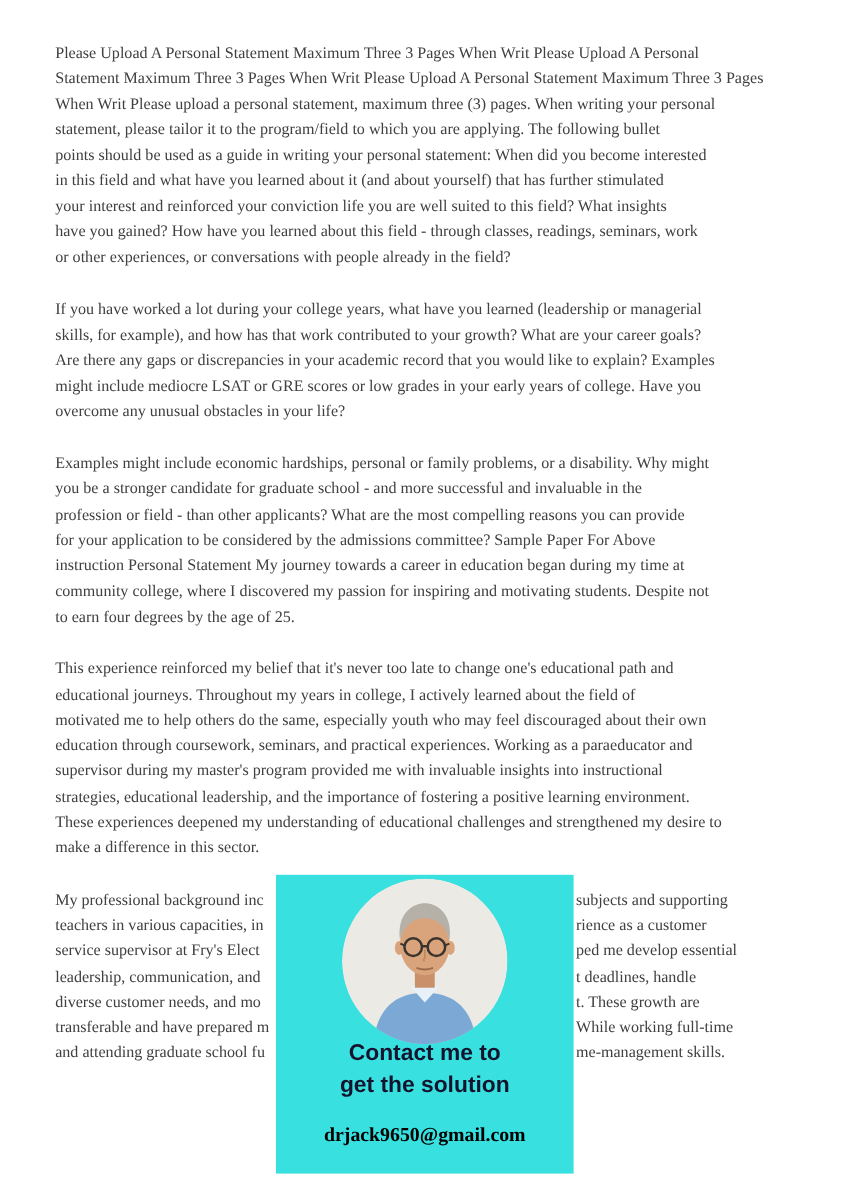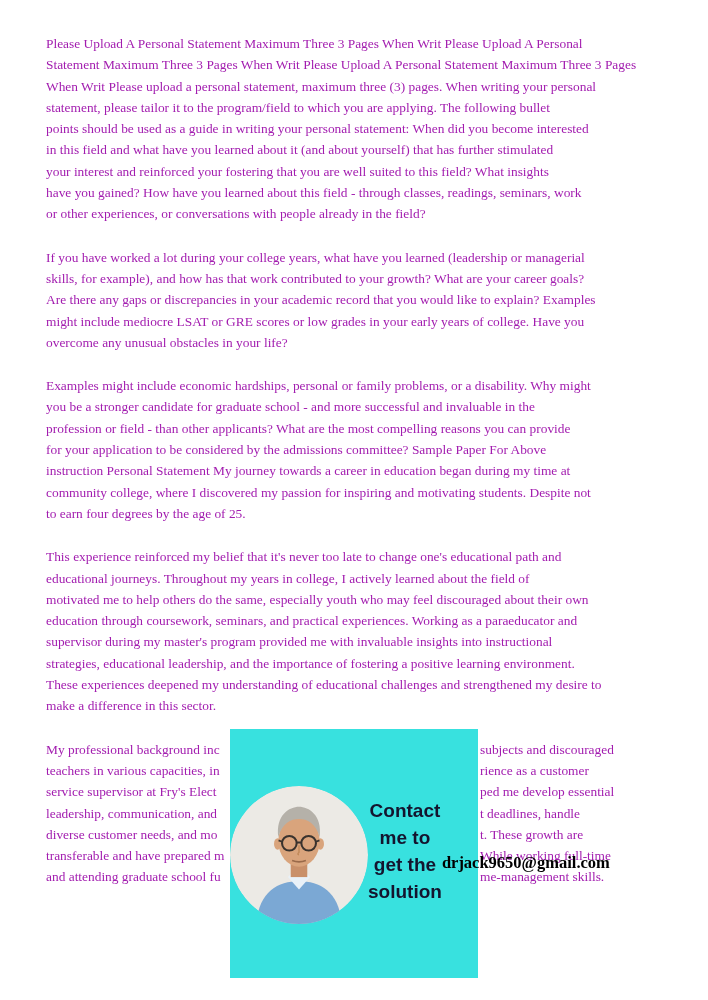--- a/index.html
+++ b/index.html
@@ -5,31 +5,31 @@
   html, body { margin: 0; padding: 0; }
   body {
     width: 708px; height: 1000px;
     background: #ffffff;
     position: relative;
     overflow: hidden;
     font-family: "Liberation Serif", serif;
   }
   .doc {
     position: absolute; left: 46px; top: 33px; width: 650px;
-    color: #a21caf;
+    color: #404040;
   }
   .para { margin: 0 0 22px 0; }
   .line { font-size: 13.4px; line-height: 21.3px; white-space: nowrap; }
   .line.split { position: relative; }
   .frag-right { position: absolute; left: 434px; top: 0; }
   .overlay {
     position: absolute; left: 230px; top: 729px;
     width: 248px; height: 249px;
     z-index: 2;
-    display: flex; align-items: center;
+    display: flex; flex-direction: column; align-items: center;
     box-sizing: border-box;
   }
   .avatar-wrap {
     width: 138px; height: 138px; border-radius: 50%;
     overflow: hidden; margin-top: 3px; flex: 0 0 auto;
   }
   .contact-heading {
     font-family: "Liberation Sans", sans-serif;
     font-weight: 700; font-size: 19px; line-height: 27px;
     text-align: center; margin-top: -6px;
@@ -44,21 +44,21 @@
 <body>
 
 <div class="doc">
     <div class="para">
       <div class="line">Please Upload A Personal Statement Maximum Three 3 Pages When Writ Please Upload A Personal</div>
       <div class="line">Statement Maximum Three 3 Pages When Writ Please Upload A Personal Statement Maximum Three 3 Pages</div>
       <div class="line">When Writ Please upload a personal statement, maximum three (3) pages. When writing your personal</div>
       <div class="line">statement, please tailor it to the program/field to which you are applying. The following bullet</div>
       <div class="line">points should be used as a guide in writing your personal statement: When did you become interested</div>
       <div class="line">in this field and what have you learned about it (and about yourself) that has further stimulated</div>
-      <div class="line">your interest and reinforced your fostering that you are well suited to this field? What insights</div>
+      <div class="line">your interest and reinforced your conviction life you are well suited to this field? What insights</div>
       <div class="line">have you gained? How have you learned about this field - through classes, readings, seminars, work</div>
       <div class="line">or other experiences, or conversations with people already in the field?</div>
     </div>
     <div class="para">
       <div class="line">If you have worked a lot during your college years, what have you learned (leadership or managerial</div>
       <div class="line">skills, for example), and how has that work contributed to your growth? What are your career goals?</div>
       <div class="line">Are there any gaps or discrepancies in your academic record that you would like to explain? Examples</div>
       <div class="line">might include mediocre LSAT or GRE scores or low grades in your early years of college. Have you</div>
       <div class="line">overcome any unusual obstacles in your life?</div>
     </div>
@@ -75,21 +75,21 @@
       <div class="line">This experience reinforced my belief that it's never too late to change one's educational path and</div>
       <div class="line">educational journeys. Throughout my years in college, I actively learned about the field of</div>
       <div class="line">motivated me to help others do the same, especially youth who may feel discouraged about their own</div>
       <div class="line">education through coursework, seminars, and practical experiences. Working as a paraeducator and</div>
       <div class="line">supervisor during my master's program provided me with invaluable insights into instructional</div>
       <div class="line">strategies, educational leadership, and the importance of fostering a positive learning environment.</div>
       <div class="line">These experiences deepened my understanding of educational challenges and strengthened my desire to</div>
       <div class="line">make a difference in this sector.</div>
     </div>
     <div class="para">
-      <div class="line split"><span>My professional background inc</span><span class="frag-right">subjects and discouraged</span></div>
+      <div class="line split"><span>My professional background inc</span><span class="frag-right">subjects and supporting</span></div>
       <div class="line split"><span>teachers in various capacities, in</span><span class="frag-right">rience as a customer</span></div>
       <div class="line split"><span>service supervisor at Fry's Elect</span><span class="frag-right">ped me develop essential</span></div>
       <div class="line split"><span>leadership, communication, and</span><span class="frag-right">t deadlines, handle</span></div>
       <div class="line split"><span>diverse customer needs, and mo</span><span class="frag-right">t. These growth are</span></div>
       <div class="line split"><span>transferable and have prepared m</span><span class="frag-right">While working full-time</span></div>
       <div class="line split"><span>and attending graduate school fu</span><span class="frag-right">me-management skills.</span></div>
     </div>
   </div>
 
 <div class="overlay" style="background: rgb(56, 225, 223);">

